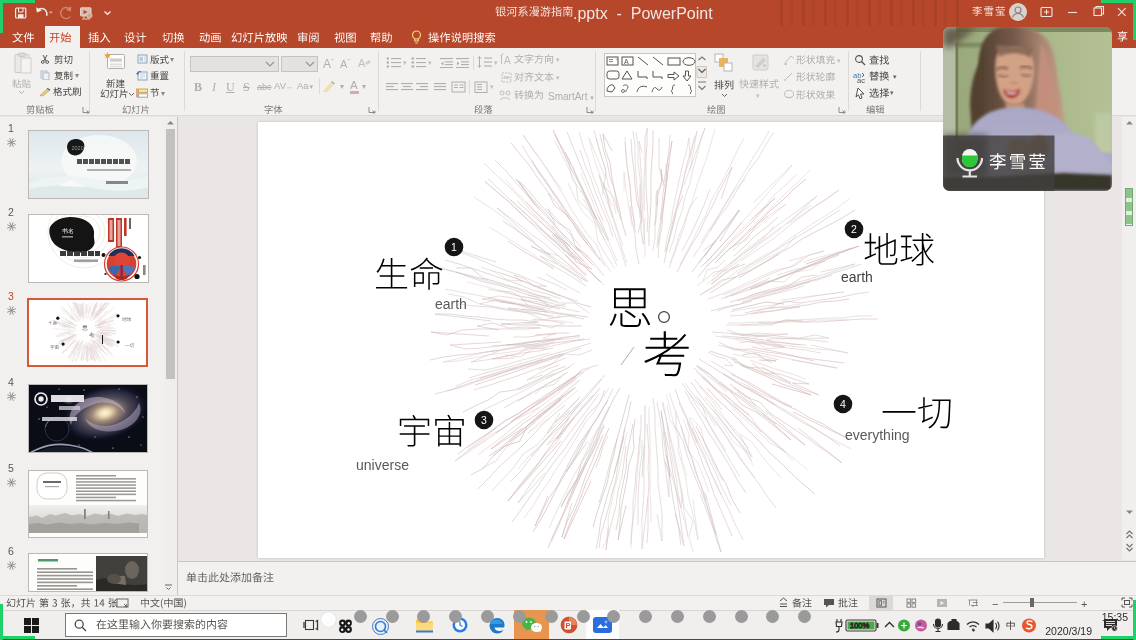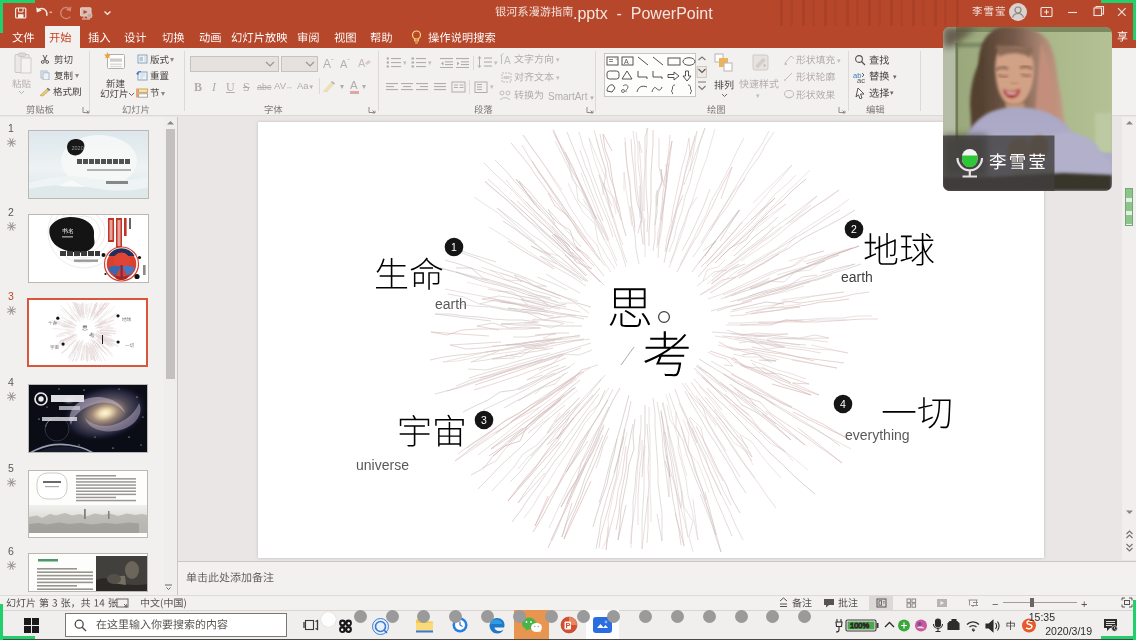--- a/index.html
+++ b/index.html
@@ -1473,21 +1473,21 @@
         <path d="M119 3.5h4v2h-4z" fill="#2e2c2a"></path>
 <path d="M134 8.5a8 8 0 0 1 12 0M136.5 11a5 5 0 0 1 7 0M139 13.5a2 2 0 0 1 2.5 0" stroke-width="1.2"></path>
         <path d="M140 14.5l.5.5.5-.5z"></path>
 <path d="M153 8v4h3l4 3.5v-11L156 8z" fill="#2e2c2a"></path>
         <path d="M162.5 7a5 5 0 0 1 0 6M164.5 5.5a8 8 0 0 1 0 9"></path>
 </g>
 <text x="173" y="13" font-size="10" fill="#2e2c2a" font-family="Liberation Sans">中</text>
 <circle cx="196" cy="9.5" r="7" fill="#e8582a"></circle>
       <path d="M193 12c3 1.5 6 .5 6-1.5 0-1.8-2.5-2-4-2.5-1.3-.5-1.5-2.5.5-3 1.3-.3 2.8 0 3.8.8" stroke="#fff" fill="none" stroke-width="1.4"></path>
 </svg>
-    <span class="lat" style="left:1011px;top:611px;width:44px;text-align:right;font-size:10.5px;color:#2e2c2a">15:35</span>
+    <span class="lat" style="left:1084px;top:611px;width:44px;text-align:right;font-size:10.5px;color:#2e2c2a">15:35</span>
     <span class="lat" style="left:1038px;top:625px;width:54px;text-align:right;font-size:10.5px;color:#2e2c2a">2020/3/19</span>
     <svg class="a" style="left:1103px;top:618px" width="15" height="14" viewBox="0 0 15 14">
 <path d="M1 1h13v9H7l-3 3v-3H1z" fill="#2e2c2a"></path>
       <path d="M3 3.5h9M3 5.5h9M3 7.5h6" stroke="#f1efee" stroke-width=".9"></path>
 <circle cx="11.5" cy="10.5" r="2.8" fill="#2e2c2a" stroke="#f1efee" stroke-width=".7"></circle>
       <path d="M11.5 9v1.7l1 .8" stroke="#f1efee" stroke-width=".7" fill="none"></path>
     </svg>
     <svg class="a" style="left:943px;top:27px" width="169" height="164" viewBox="0 0 169 164">
 <defs>
 <linearGradient id="wall" x1="0" y1="0" x2="1" y2="0">

